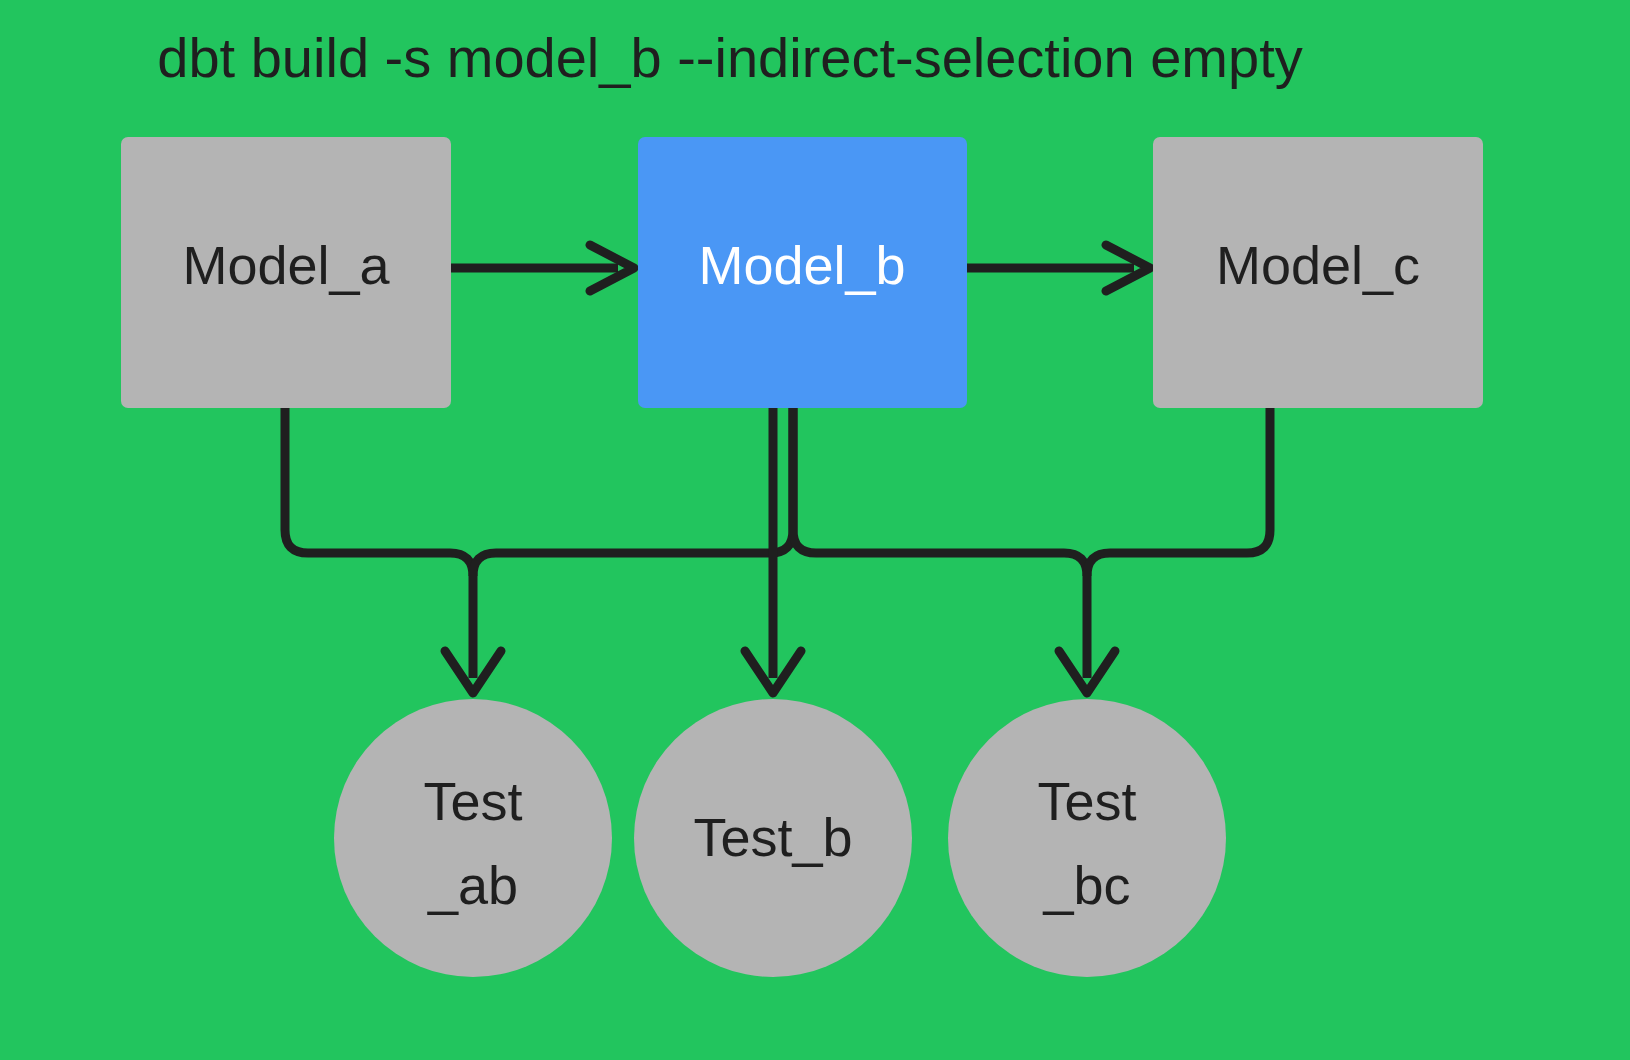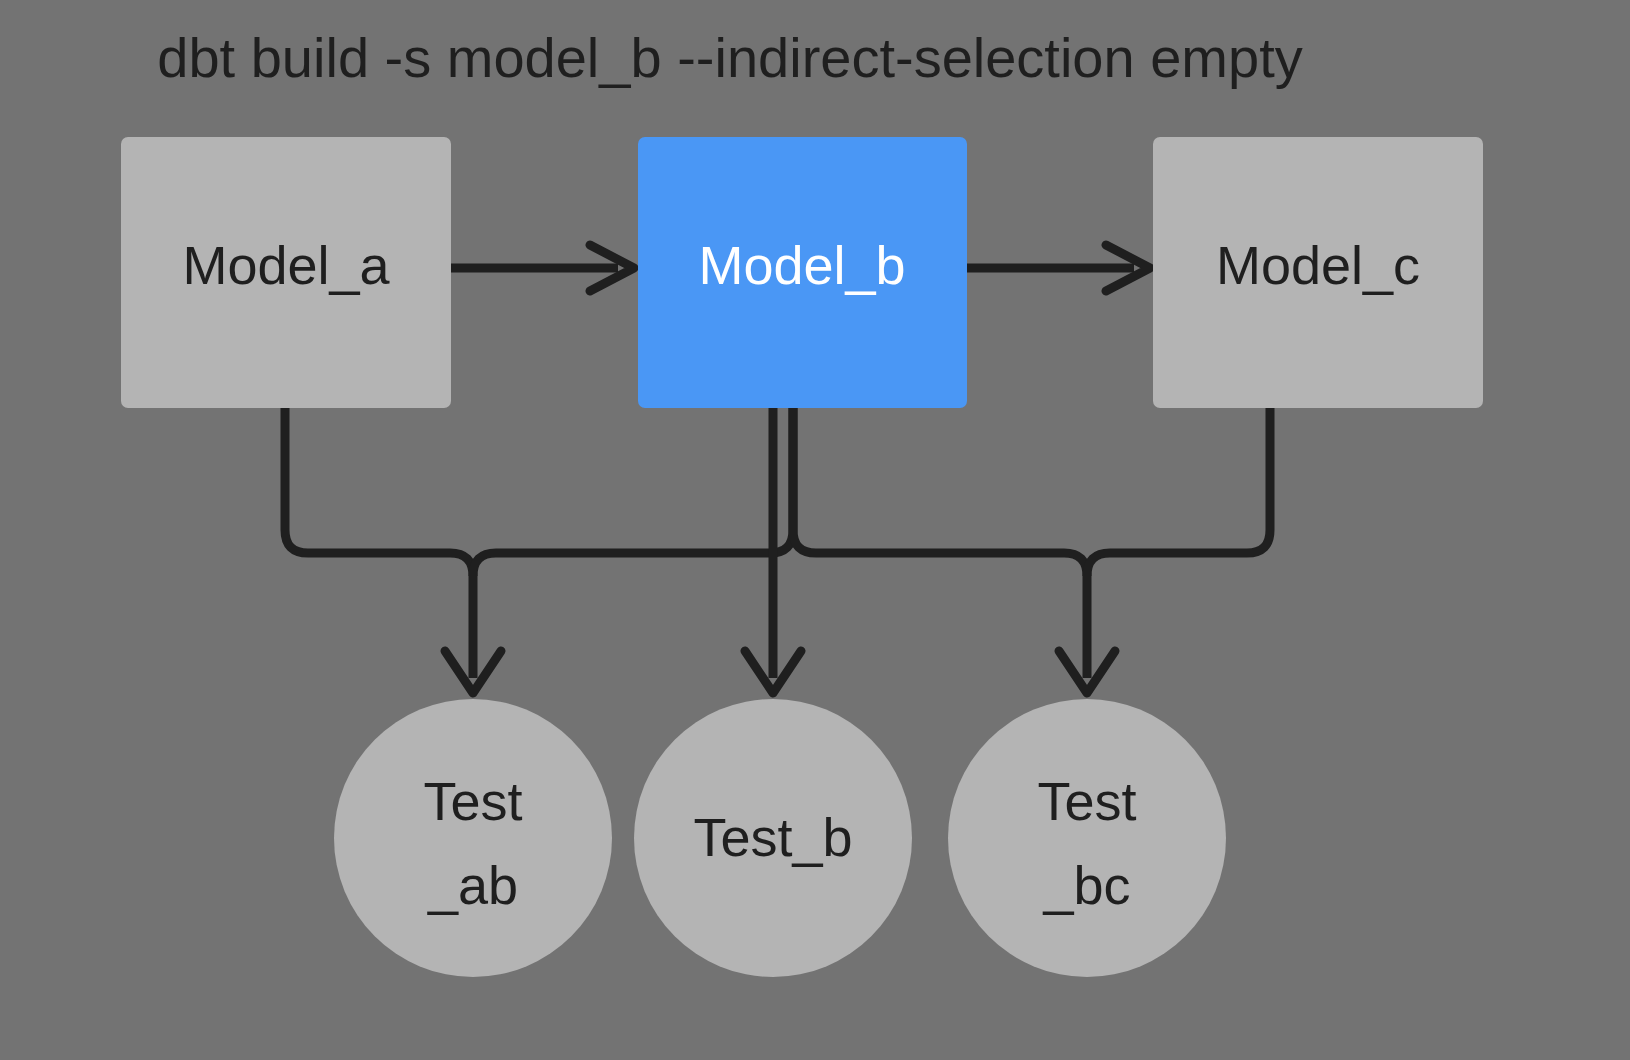--- a/index.html
+++ b/index.html
@@ -10,21 +10,21 @@
   body {
     width: 1630px;
     height: 1060px;
     overflow: hidden;
     font-family: "Liberation Sans", sans-serif;
   }
   #stage {
     position: relative;
     width: 1630px;
     height: 1060px;
-    background: #737373;
+    background: #22c55e;
   }
   #diagram {
     position: absolute;
     left: 0;
     top: 0;
     width: 1630px;
     height: 1060px;
     display: block;
   }
   .node-label {

